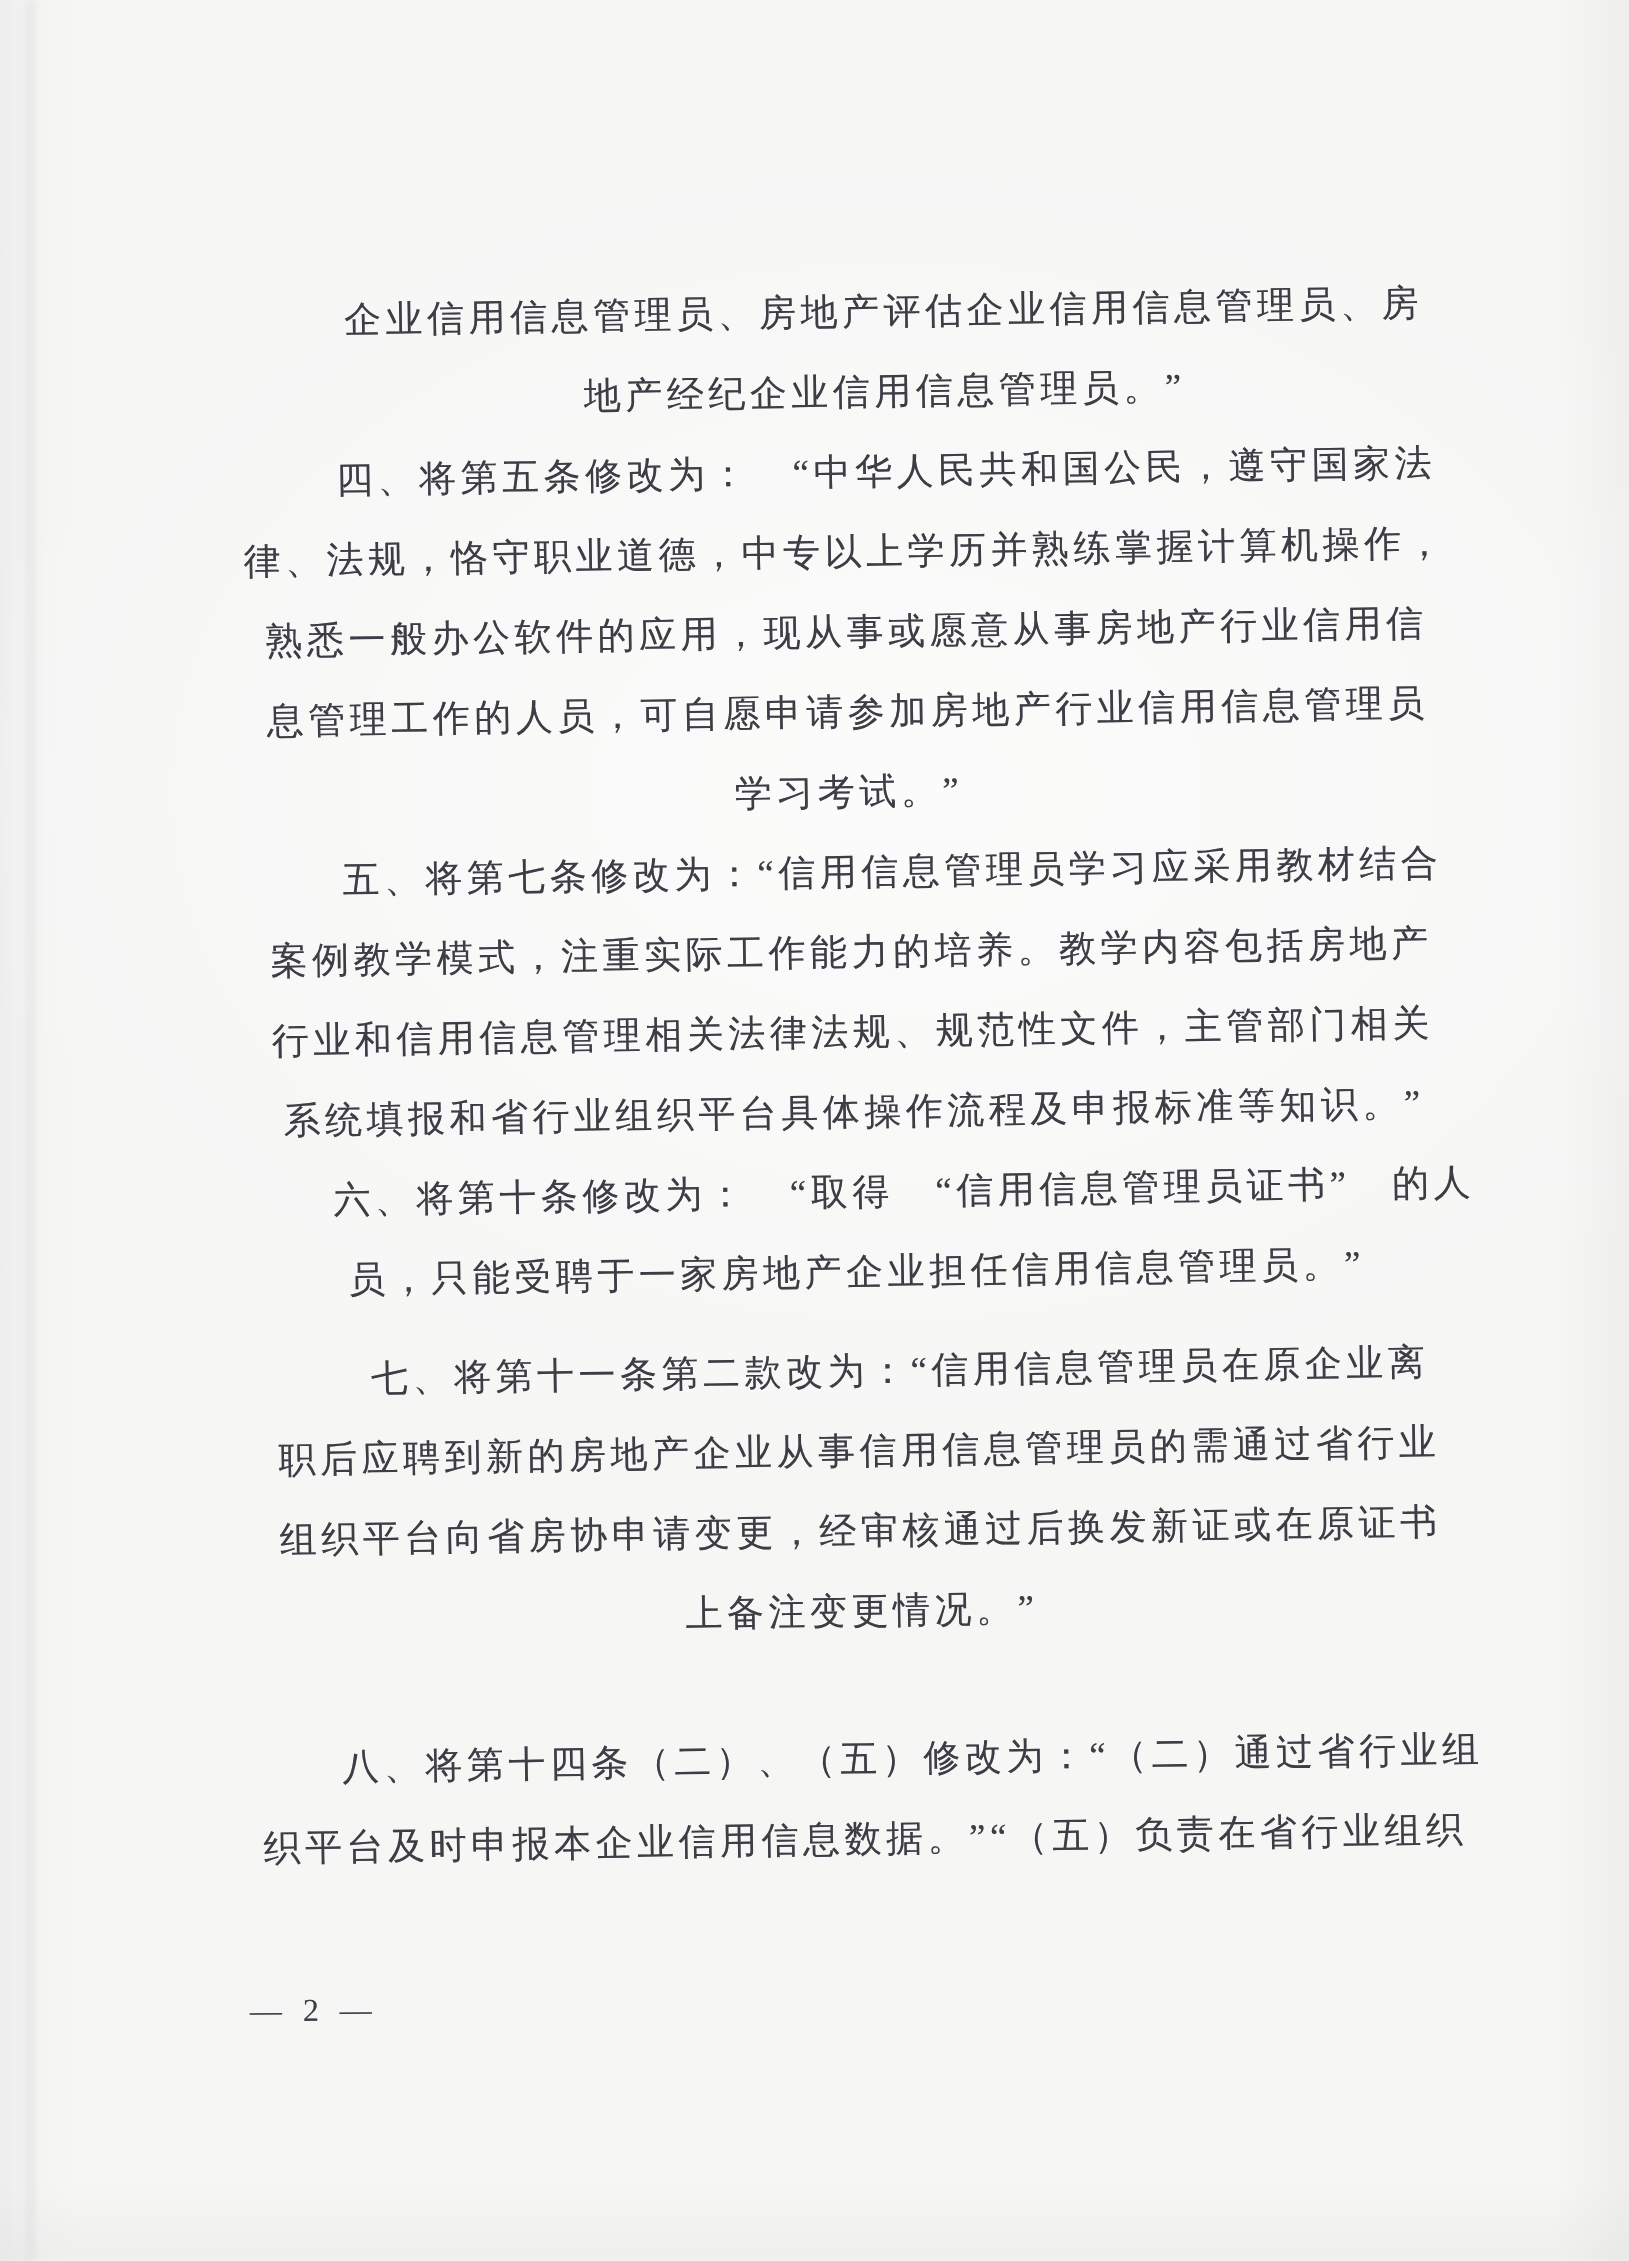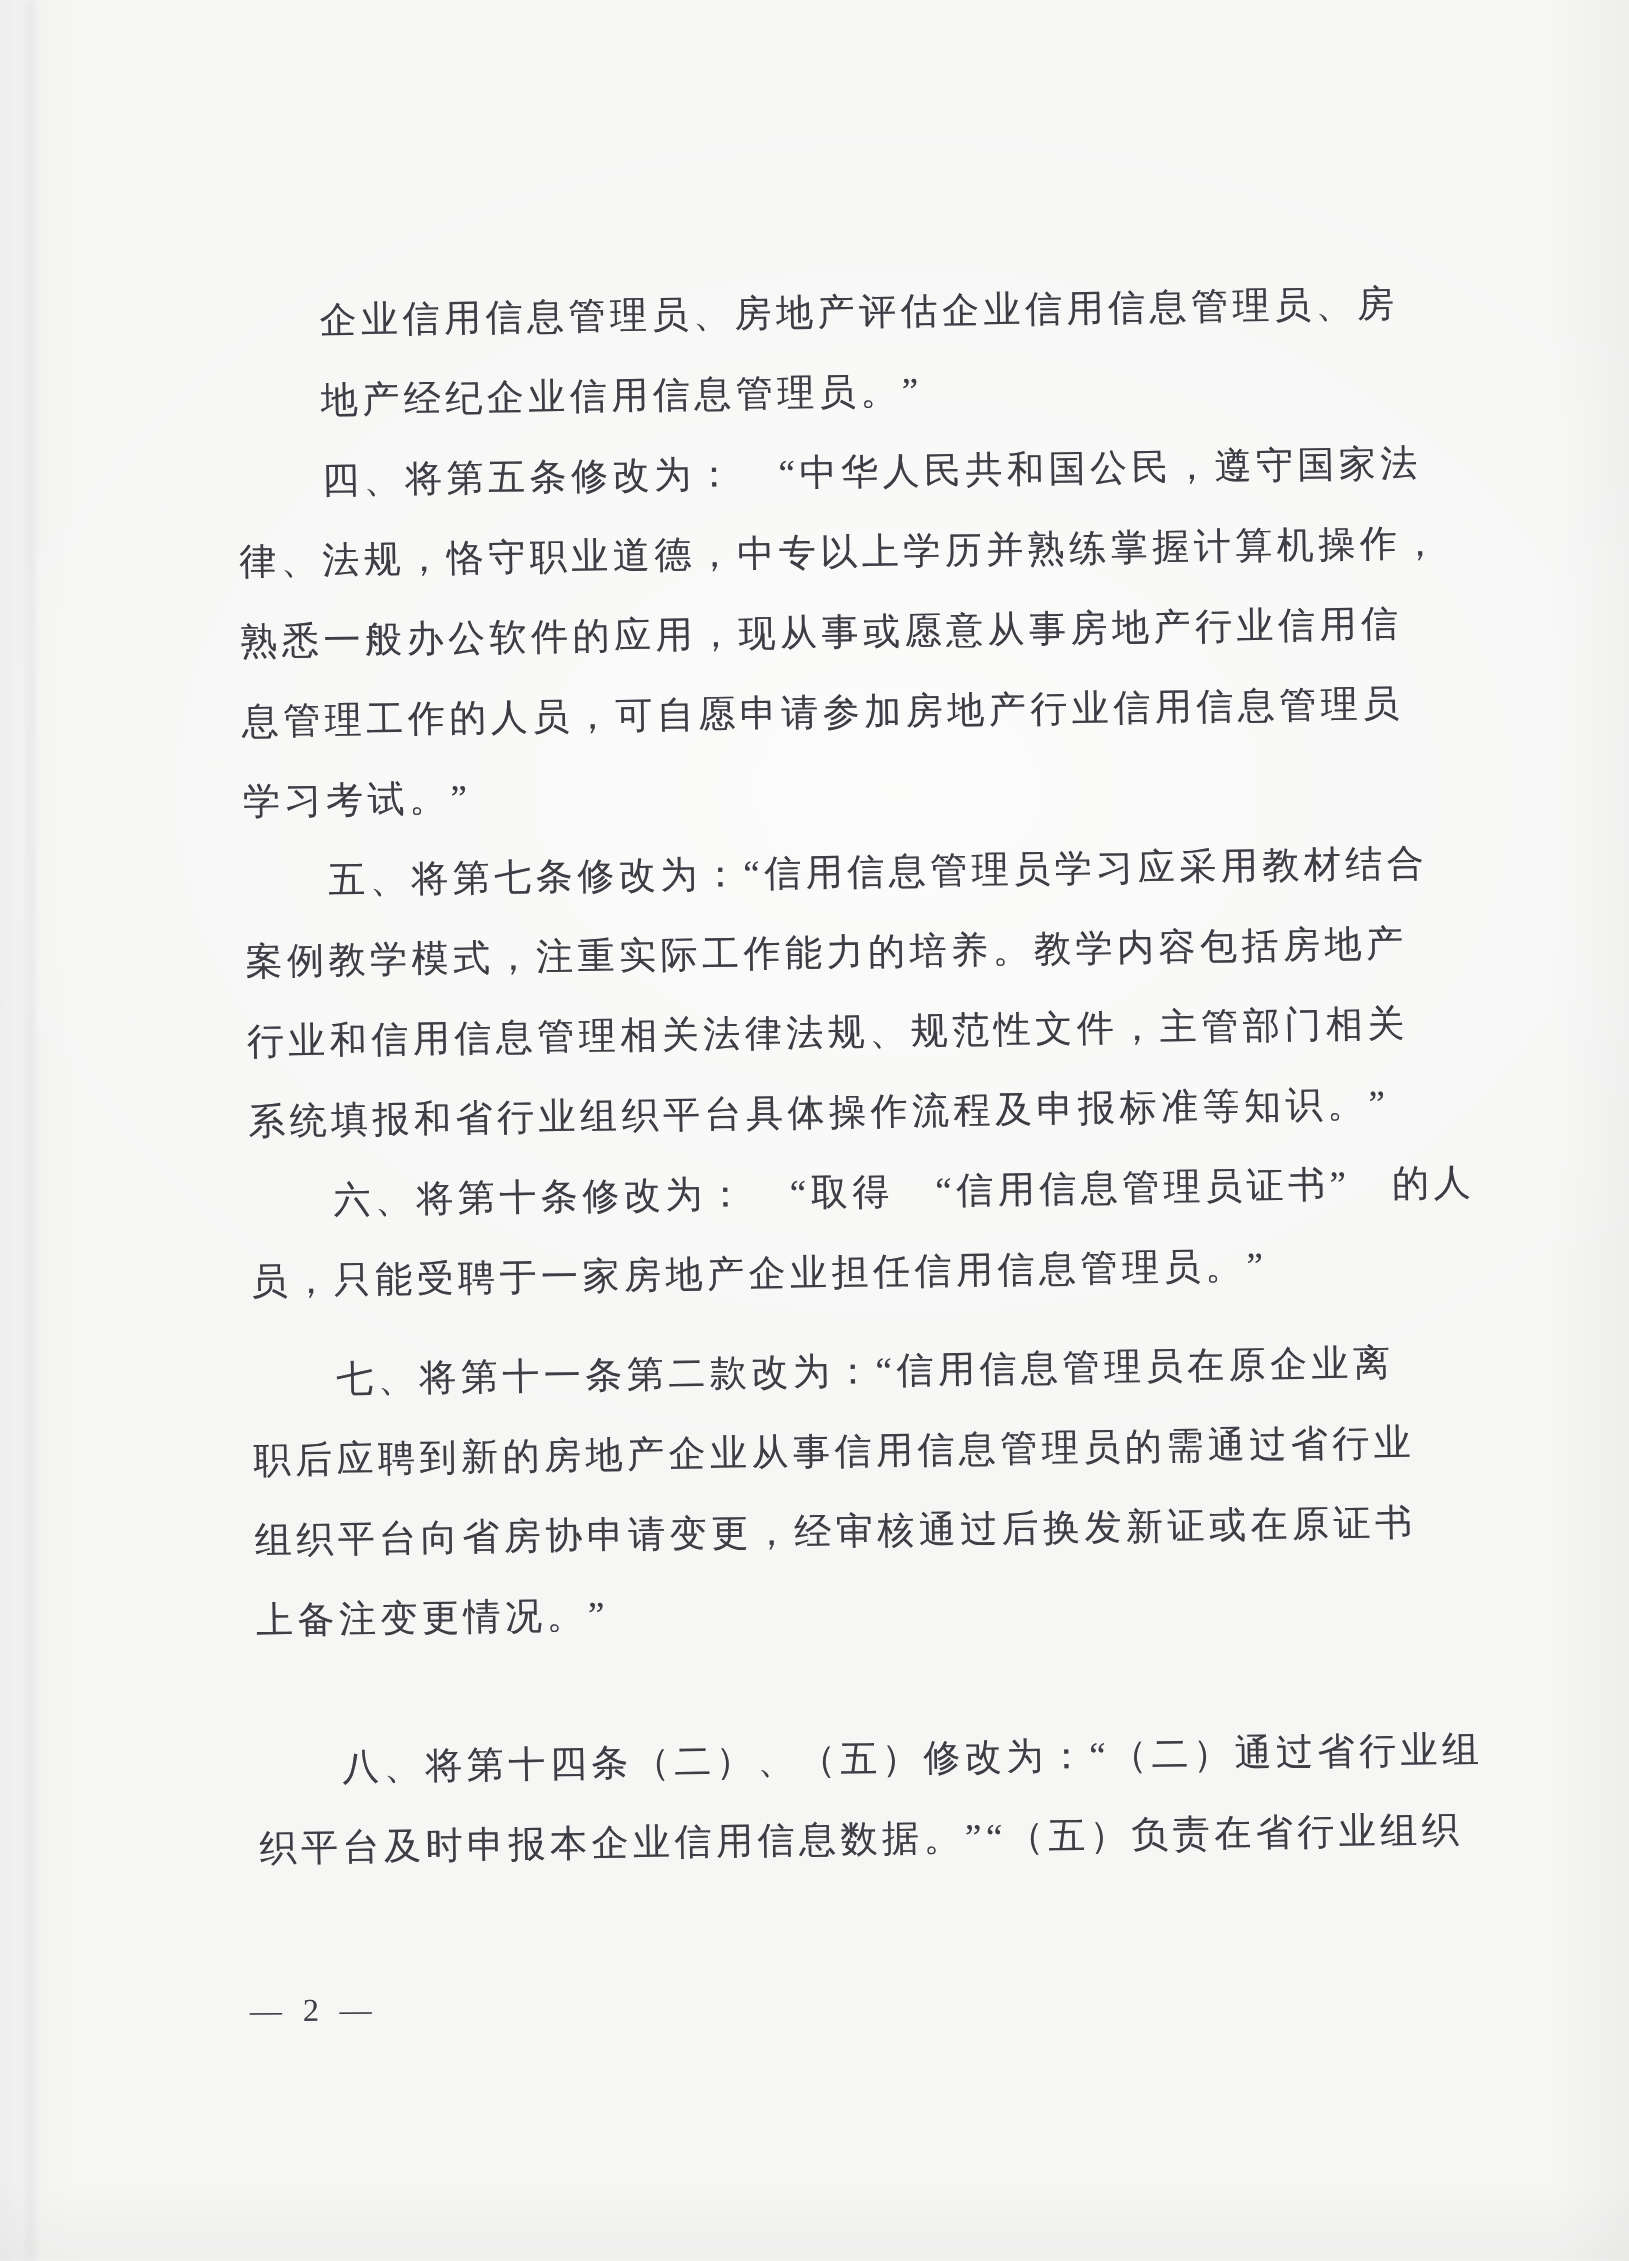--- a/index.html
+++ b/index.html
@@ -11,20 +11,21 @@
     font-family: "Liberation Serif", "DejaVu Serif", serif;
   }
   .paper {
     position: relative;
     width: 1630px;
     height: 2261px;
     background:
       radial-gradient(ellipse 1419px 1032px at 55% 35%, rgba(255,255,255,0.55), rgba(255,255,255,0) 70%),
       linear-gradient(90deg, #eceded 0px, #f4f5f3 39px, #f6f7f5 77px, #f6f7f5 1553px, #f2f3f1 1593px, #eeefed 1630px),
       #f6f7f5;
+    text-align: center;
   }
   
   .artifact-left-edge {
     position: absolute;
     left: 26px; top: 0;
     width: 9px; height: 2261px;
     background: rgba(150,152,150,0.10);
     filter: blur(3.9px);
   }
   .artifact-bottom-shade {

